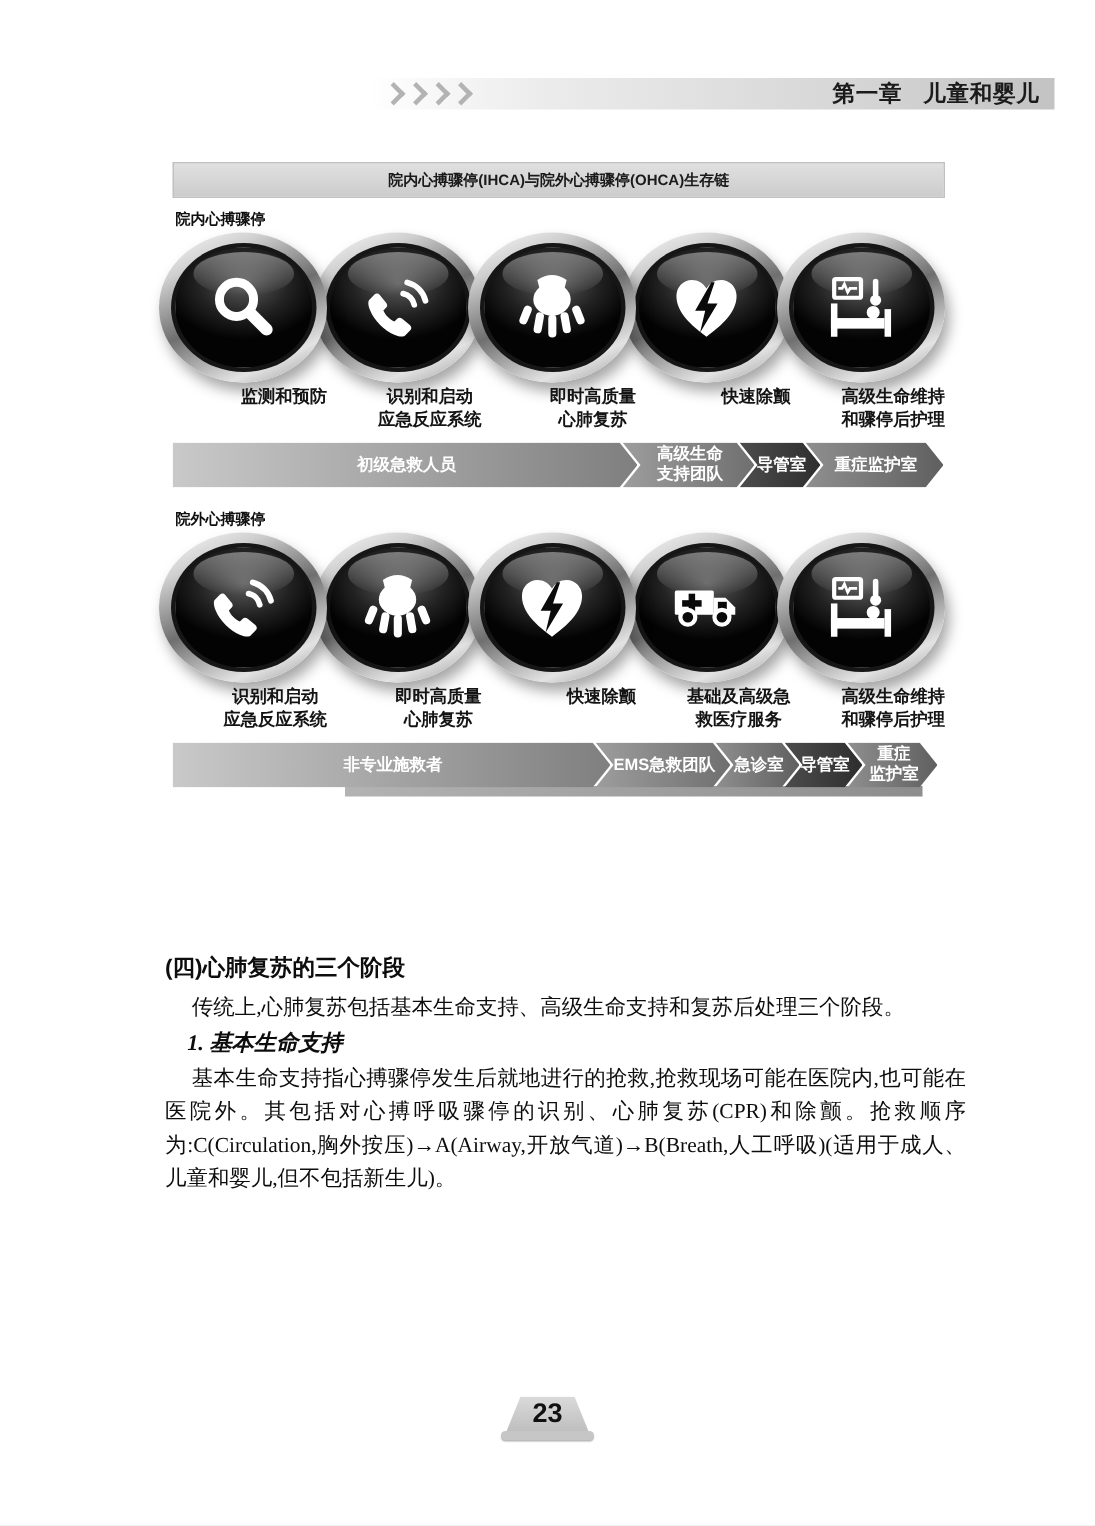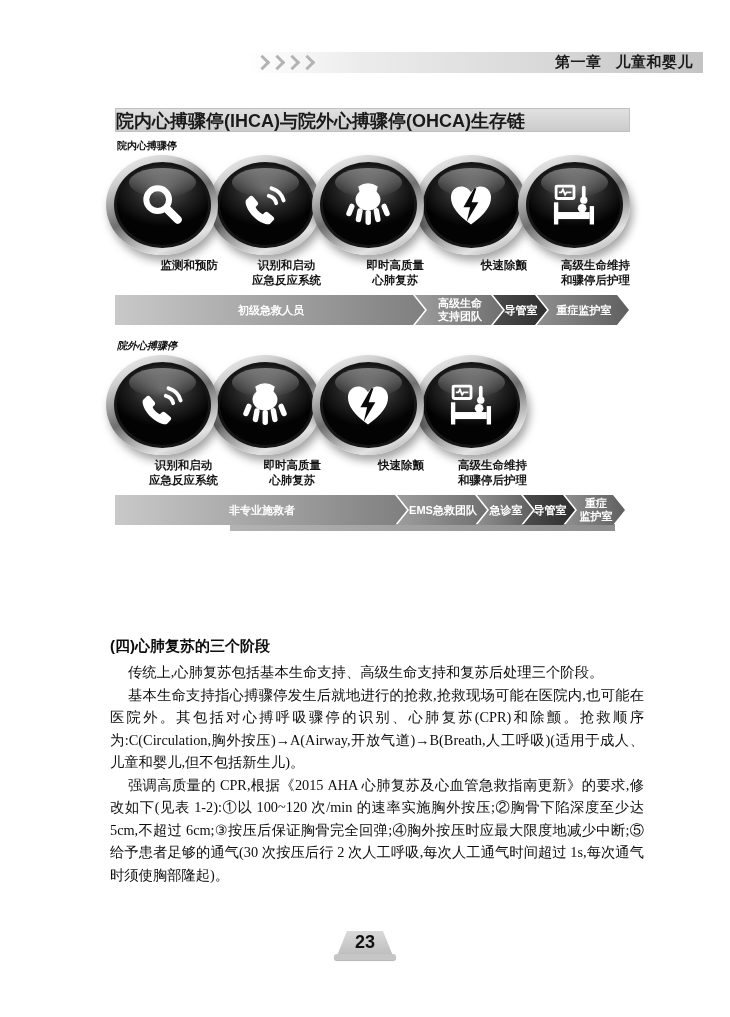--- a/index.html
+++ b/index.html
@@ -12,22 +12,22 @@
         display:flex;align-items:center;}
   .chevrons{display:flex;gap:4px;margin-left:12px;}
   .chev{width:8px;height:8px;border-top:3px solid #b3b3b3;border-right:3px solid #b3b3b3;
         transform:rotate(45deg);}
   .chap-title{margin-left:auto;padding-right:10px;font-family:"Liberation Sans",sans-serif;
         font-weight:bold;font-size:15px;color:#1b1b1b;letter-spacing:.5px;white-space:nowrap;}
   .chap-title .gap{display:inline-block;width:14px;}
 
   
   .figure{position:absolute;left:115px;top:108px;width:515px;}
-  .fig-titlebar{height:24px;line-height:24px;font-family:"Liberation Sans",sans-serif;
-        font-size:18px;font-weight:bold;color:#1a1a1a;background:linear-gradient(#e0e0e0,#cccccc);
+  .fig-titlebar{height:24px;line-height:24px;text-align:center;font-family:"Liberation Sans",sans-serif;
+        font-size:10px;font-weight:bold;color:#1a1a1a;background:linear-gradient(#e0e0e0,#cccccc);
         border:1px solid #c0c0c0;box-sizing:border-box;}
   .section-label{font-family:"Liberation Sans",sans-serif;font-size:10px;font-weight:bold;
         color:#101010;margin:7px 0 2px 2px;}
 
   .chain{display:flex;}
   .step{width:103px;display:flex;flex-direction:column;align-items:flex-end;position:relative;}
   .step:nth-child(odd){z-index:2;} .step:nth-child(even){z-index:1;}
   .ring{width:112px;height:100px;border-radius:50%;flex:none;
         background:linear-gradient(155deg,#ffffff 0%,#cfcfcf 22%,#6f6f6f 50%,#e3e3e3 80%,#8f8f8f 100%);
         display:flex;align-items:center;justify-content:center;
@@ -211,21 +211,21 @@
     </div>
 
     <div class="arrow-bar">
       <div class="seg first g-light b1s1">初级急救人员</div>
       <div class="seg g-mid b1s2">高级生命
 支持团队</div>
       <div class="seg g-dark b1s3">导管室</div>
       <div class="seg g-mid2 b1s4">重症监护室</div>
     </div>
 
-    <div class="section-label" style="margin-top:14px;font-style:italic;">院外心搏骤停</div>
+    <div class="section-label" style="margin-top:14px;">院外心搏骤停</div>
     <div class="chain">
       <div class="step">
         <div class="ring">
             <div class="ring-inner">
           <svg class="glyph">
                 <use href="#icon-phone"></use>
               </svg>
         </div>
           </div>
         <div class="step-label">识别和启动
@@ -244,20 +244,31 @@
       </div>
       <div class="step">
         <div class="ring">
             <div class="ring-inner">
           <svg class="glyph">
                 <use href="#icon-defib"></use>
               </svg>
         </div>
           </div>
         <div class="step-label">快速除颤</div>
+      </div>
+      <div class="step">
+        <div class="ring">
+            <div class="ring-inner">
+          <svg class="glyph">
+                <use href="#icon-ambulance"></use>
+              </svg>
+        </div>
+          </div>
+        <div class="step-label">基础及高级急
+救医疗服务</div>
       </div>
       <div class="step">
         <div class="ring">
             <div class="ring-inner">
           <svg class="glyph">
                 <use href="#icon-bed"></use>
               </svg>
         </div>
           </div>
         <div class="step-label">高级生命维持
@@ -273,22 +284,22 @@
       <div class="seg g-mid2 b2s5">重症
 监护室</div>
     </div>
     <div class="bar-shadow"></div>
   </div>
 
 
   <div class="content">
     <h3 class="sec-heading">(四)心肺复苏的三个阶段</h3>
     <p>传统上,心肺复苏包括基本生命支持、高级生命支持和复苏后处理三个阶段。</p>
+    <h4 class="sub-heading">1. 基本生命支持</h4>
     <p>基本生命支持指心搏骤停发生后就地进行的抢救,抢救现场可能在医院内,也可能在医院外。其包括对心搏呼吸骤停的识别、心肺复苏(CPR)和除颤。抢救顺序为:C(Circulation,胸外按压)→A(Airway,开放气道)→B(Breath,人工呼吸)(适用于成人、儿童和婴儿,但不包括新生儿)。</p>
-    <p>强调高质量的 CPR,根据《2015 AHA 心肺复苏及心血管急救指南更新》的要求,修改如下(见表 1-2):①以 100~120 次/min 的速率实施胸外按压;②胸骨下陷深度至少达 5cm,不超过 6cm;③按压后保证胸骨完全回弹;④胸外按压时应最大限度地减少中断;⑤给予患者足够的通气(30 次按压后行 2 次人工呼吸,每次人工通气时间超过 1s,每次通气时须使胸部隆起)。</p>
   </div>
 
   <div class="page-badge">
     <div class="badge-top">23</div>
     <div class="badge-base"></div>
   </div>
 
 </div>
 
 </body></html>

